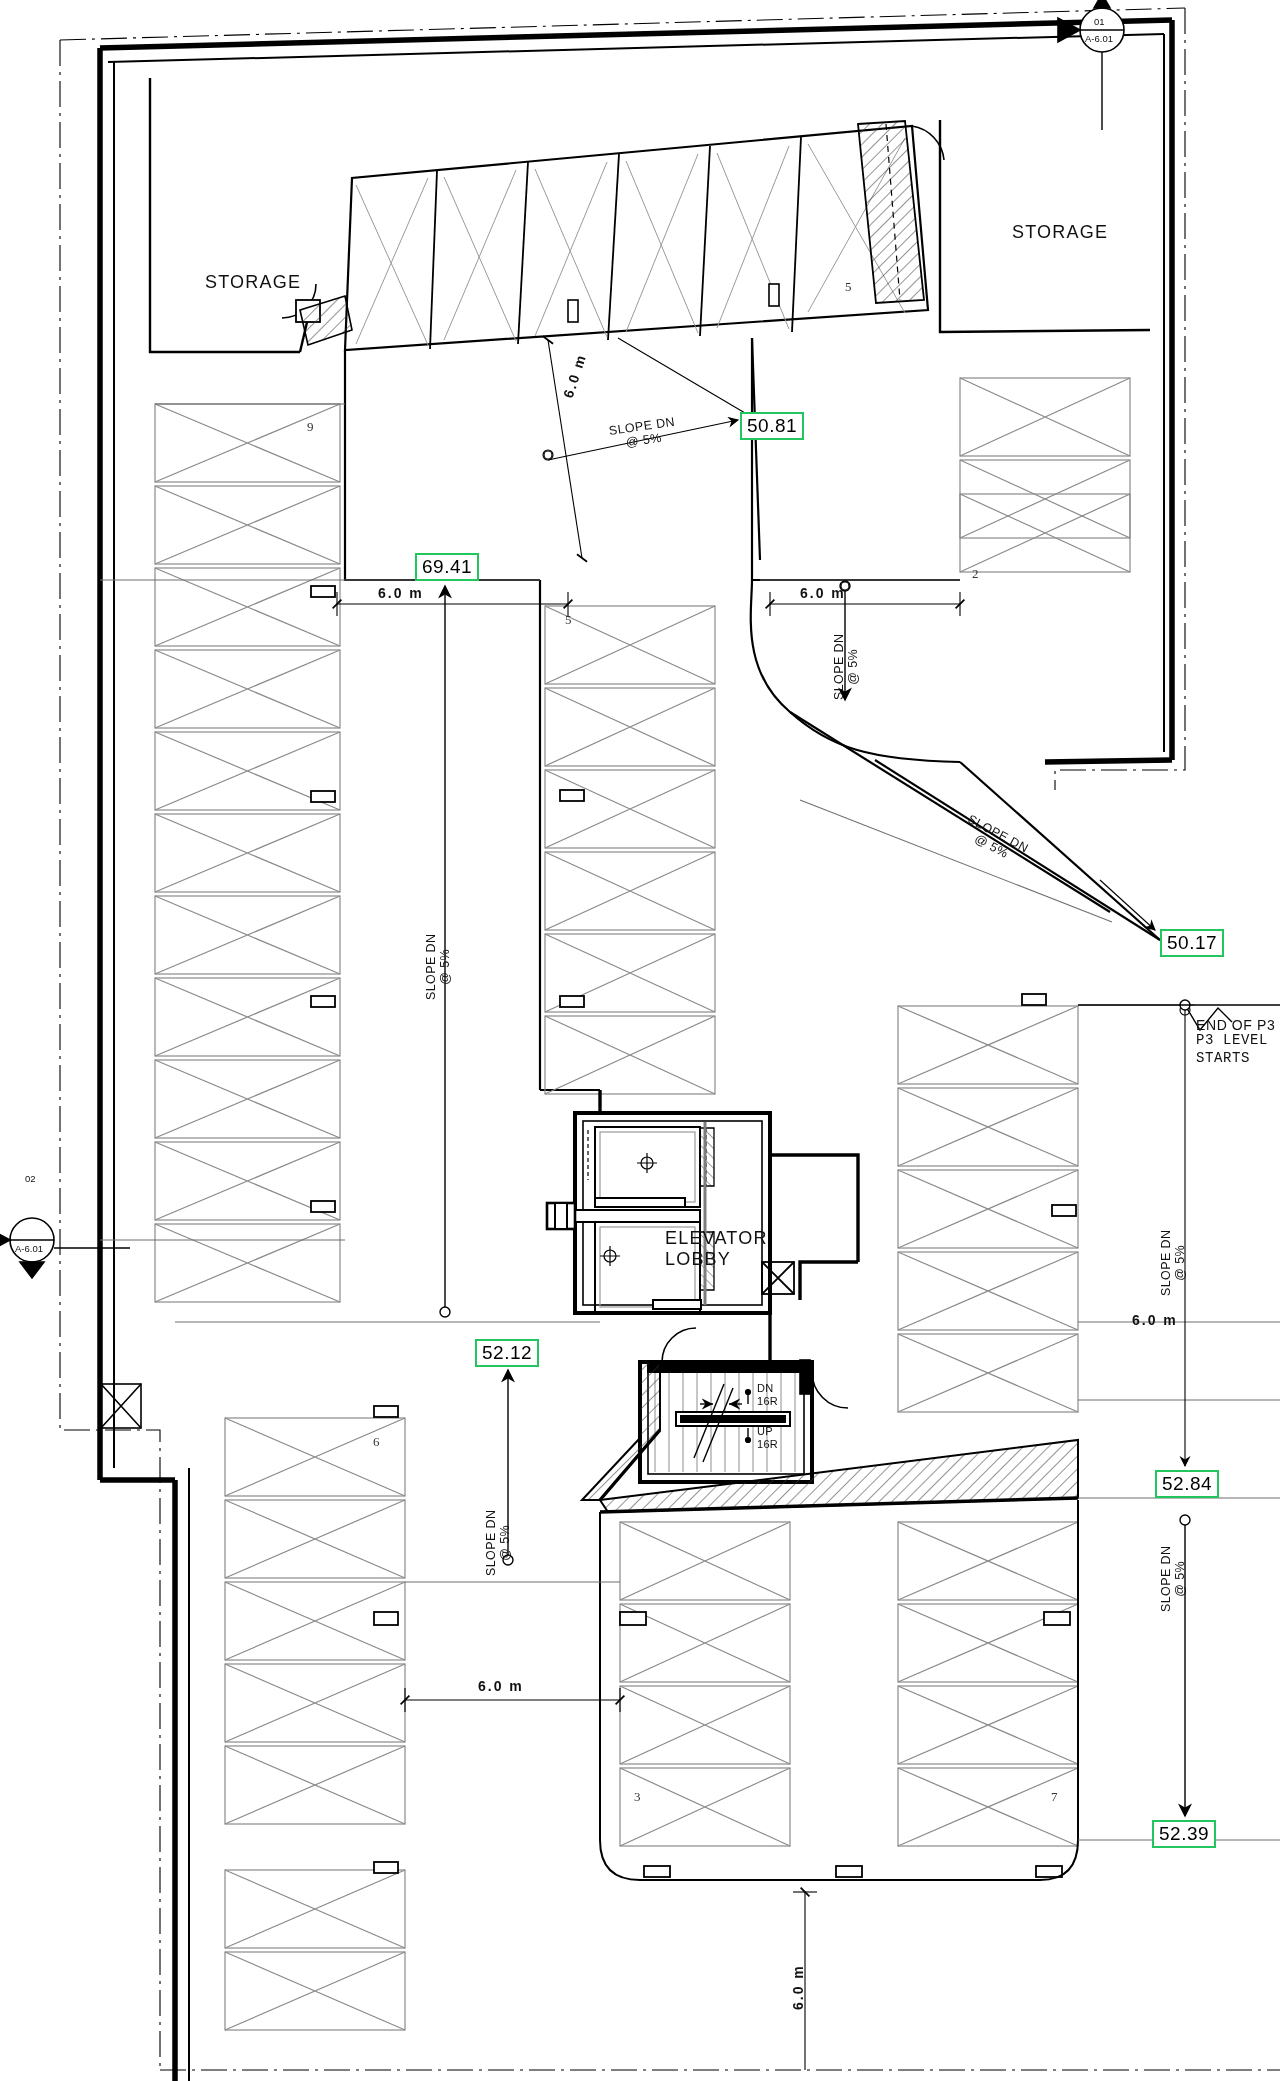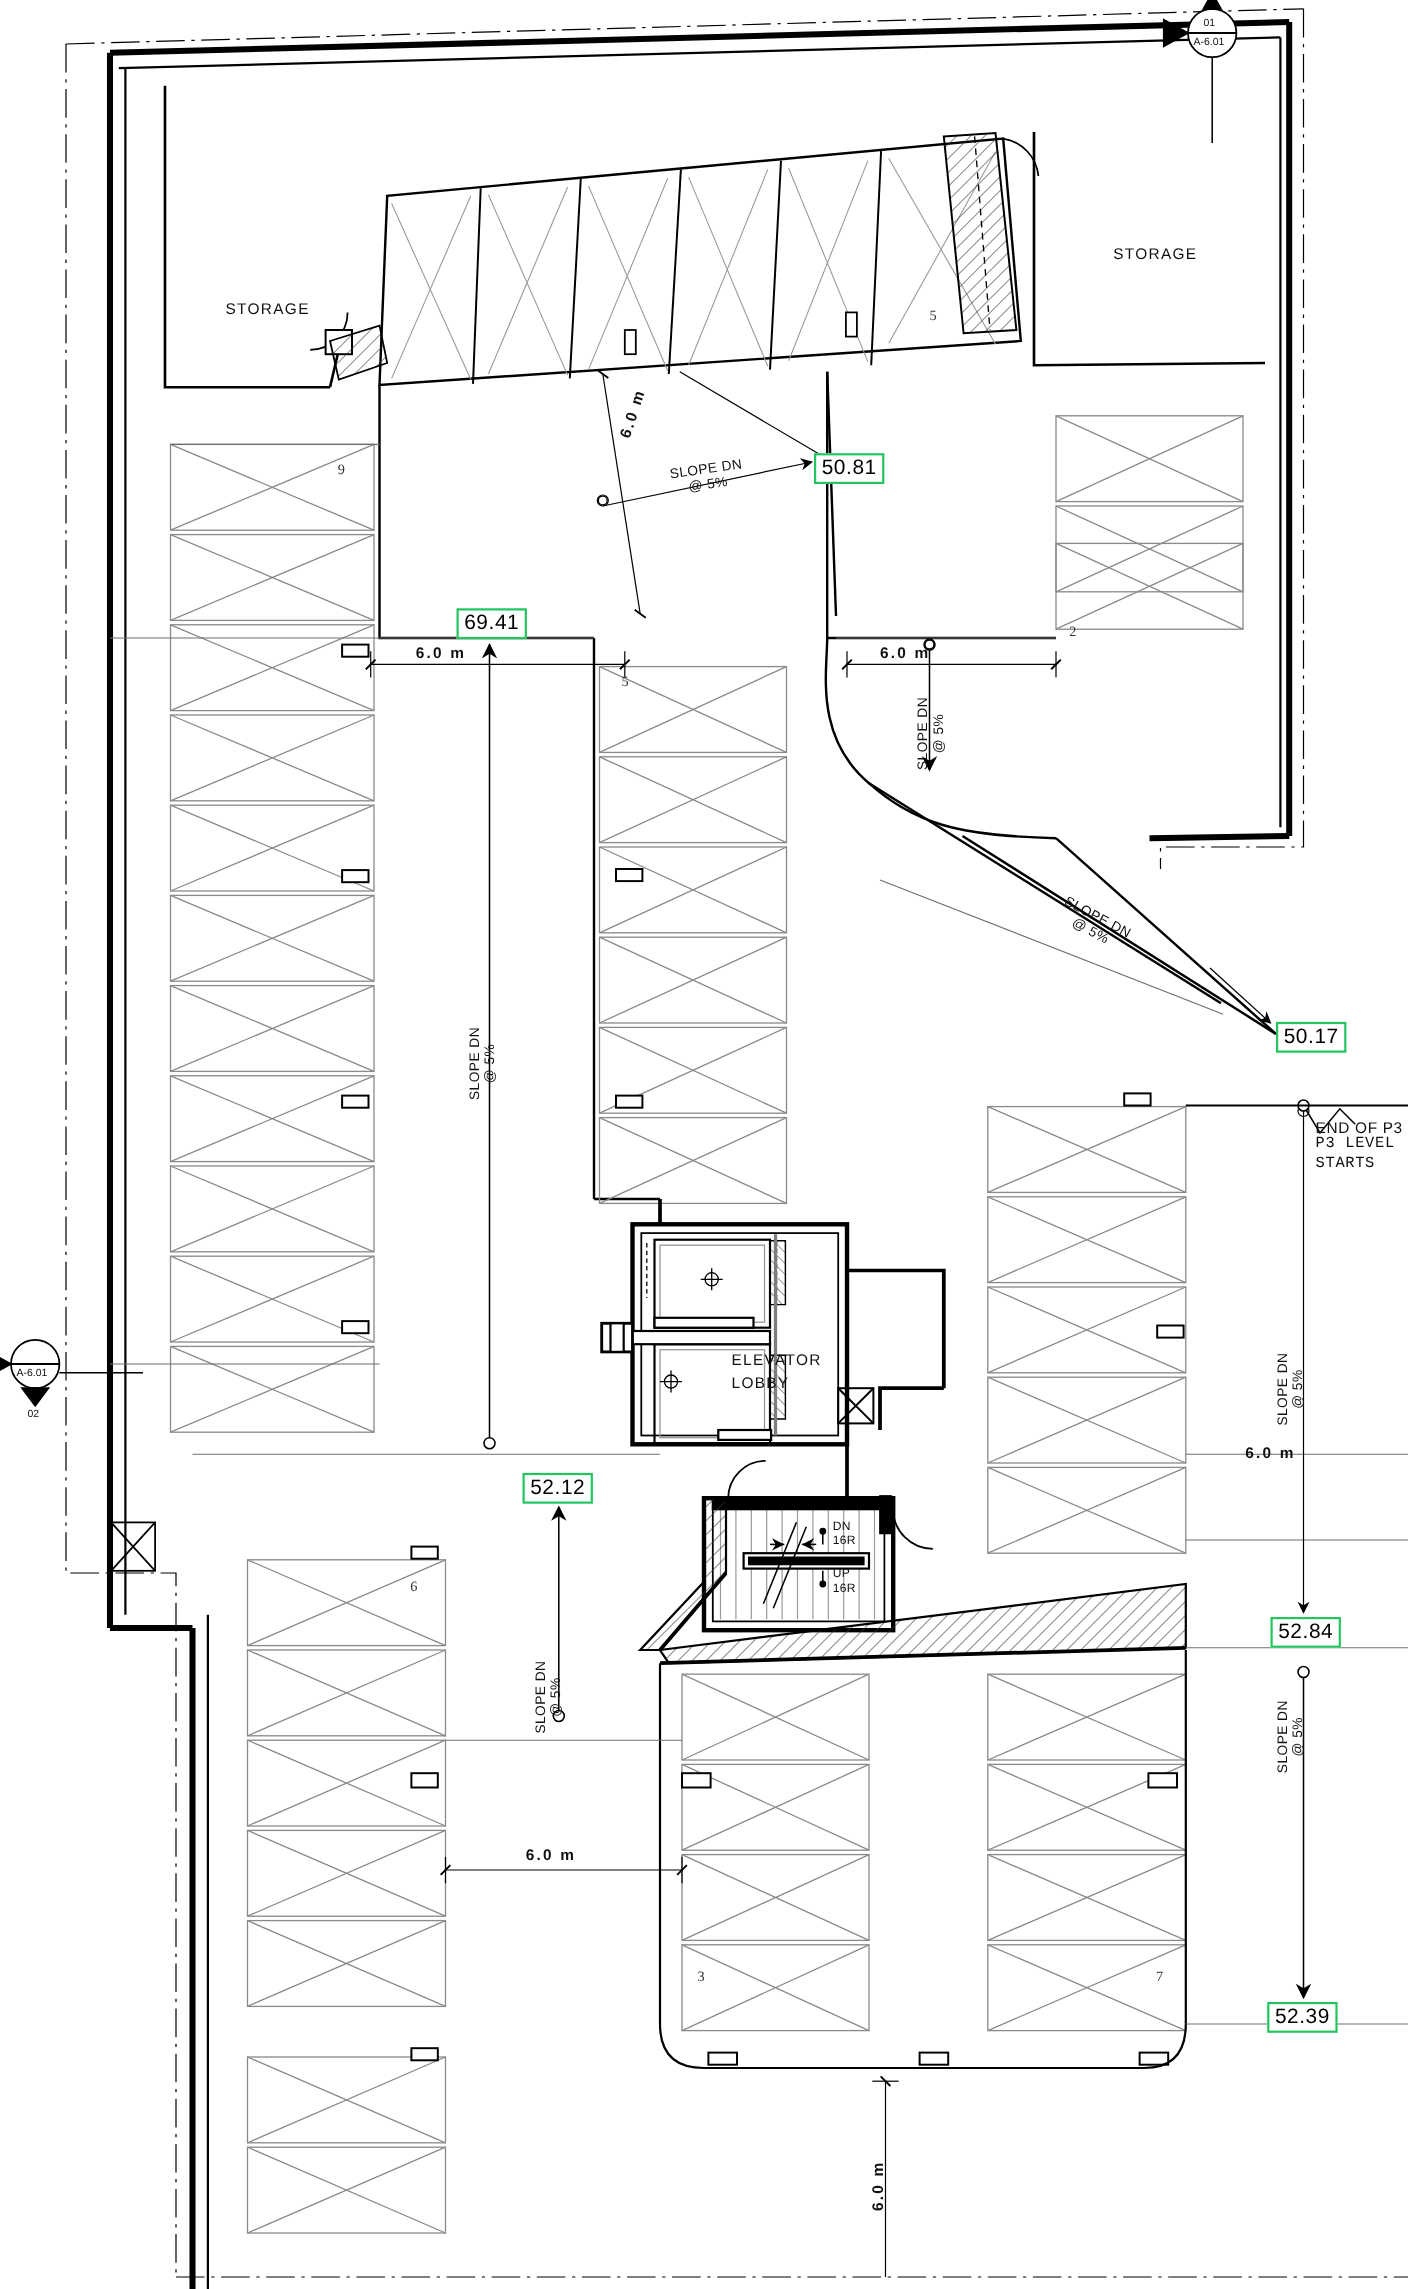--- a/index.html
+++ b/index.html
@@ -1,20 +1,20 @@
 <!DOCTYPE html>
 <html><head>
 <meta charset="utf-8">
 <style>
   html,body{margin:0;padding:0;background:#ffffff;}
   body{font-family:"Liberation Sans", sans-serif;}
   #sheet{position:relative;width:1280px;height:2081px;background:#fff;overflow:hidden;}
   #sheet svg{position:absolute;left:0;top:0;}
   .lbl{position:absolute;font-family:"Liberation Sans", sans-serif;color:#111;white-space:nowrap;}
-  .room-lbl{font-size:14px;letter-spacing:1.2px;}
+  .room-lbl{font-size:18px;letter-spacing:1.2px;}
   .stall-no{font-size:13px;color:#333;font-family:"Liberation Serif", serif;}
   .elev-box{position:absolute;border:2px solid #22c55e;background:#fff;padding:2px 5px 3px 5px;
             font-size:19px;font-family:"Liberation Sans", sans-serif;letter-spacing:.5px;line-height:1;}
   .dim-lbl{font-size:14px;letter-spacing:2px;font-weight:bold;}
   .slope-lbl{font-size:12.5px;line-height:1.15;letter-spacing:.4px;}
   .note-lbl{font-size:14px;letter-spacing:.6px;line-height:1.25;}
   .stair-lbl{font-size:11px;line-height:1.2;letter-spacing:.3px;}
   .marker-txt{font-size:9.5px;font-family:"Liberation Sans", sans-serif;}
 </style>
 </head>
@@ -548,16 +548,16 @@
 <div class="lbl stall-no" style="left:307px;top:419px;">9</div>
 <div class="lbl stall-no" style="left:845px;top:279px;">5</div>
 <div class="lbl stall-no" style="left:565px;top:612px;">5</div>
 <div class="lbl stall-no" style="left:972px;top:566px;">2</div>
 <div class="lbl stall-no" style="left:373px;top:1434px;">6</div>
 <div class="lbl stall-no" style="left:634px;top:1789px;">3</div>
 <div class="lbl stall-no" style="left:1051px;top:1789px;">7</div>
 
 <div class="lbl marker-txt" style="left:1094px;top:16px;">01</div>
 <div class="lbl marker-txt" style="left:1085px;top:33px;">A-6.01</div>
-<div class="lbl marker-txt" style="left:25px;top:1280px;">02</div>
+<div class="lbl marker-txt" style="left:25px;top:1173px;">02</div>
 <div class="lbl marker-txt" style="left:15px;top:1243px;">A-6.01</div>
 
 </div>
 
 </body></html>

